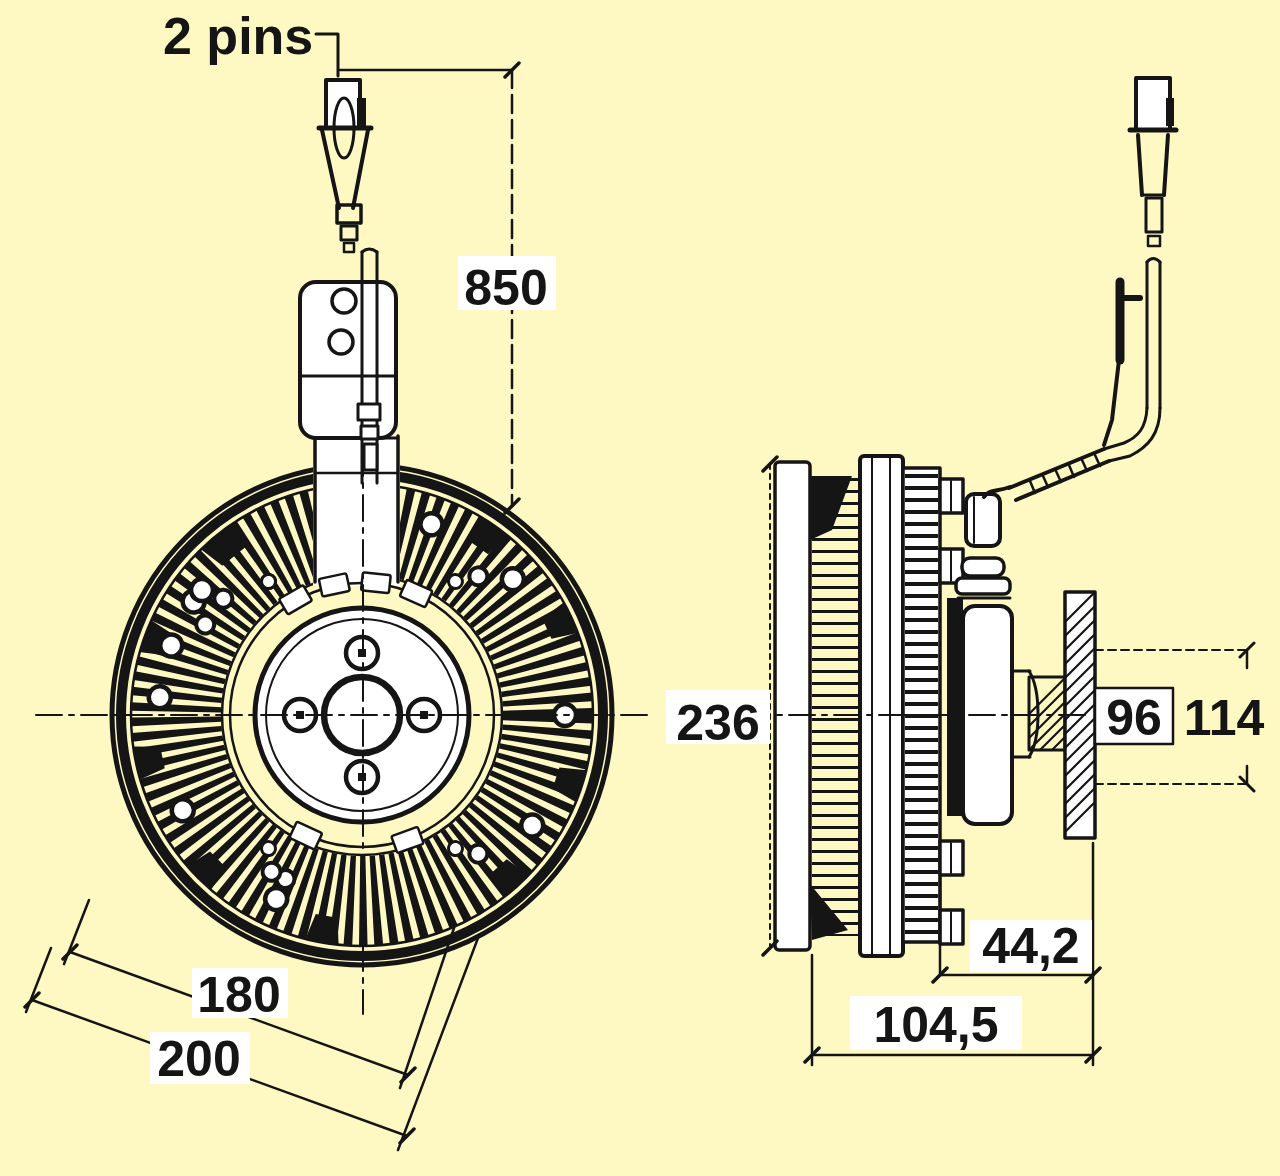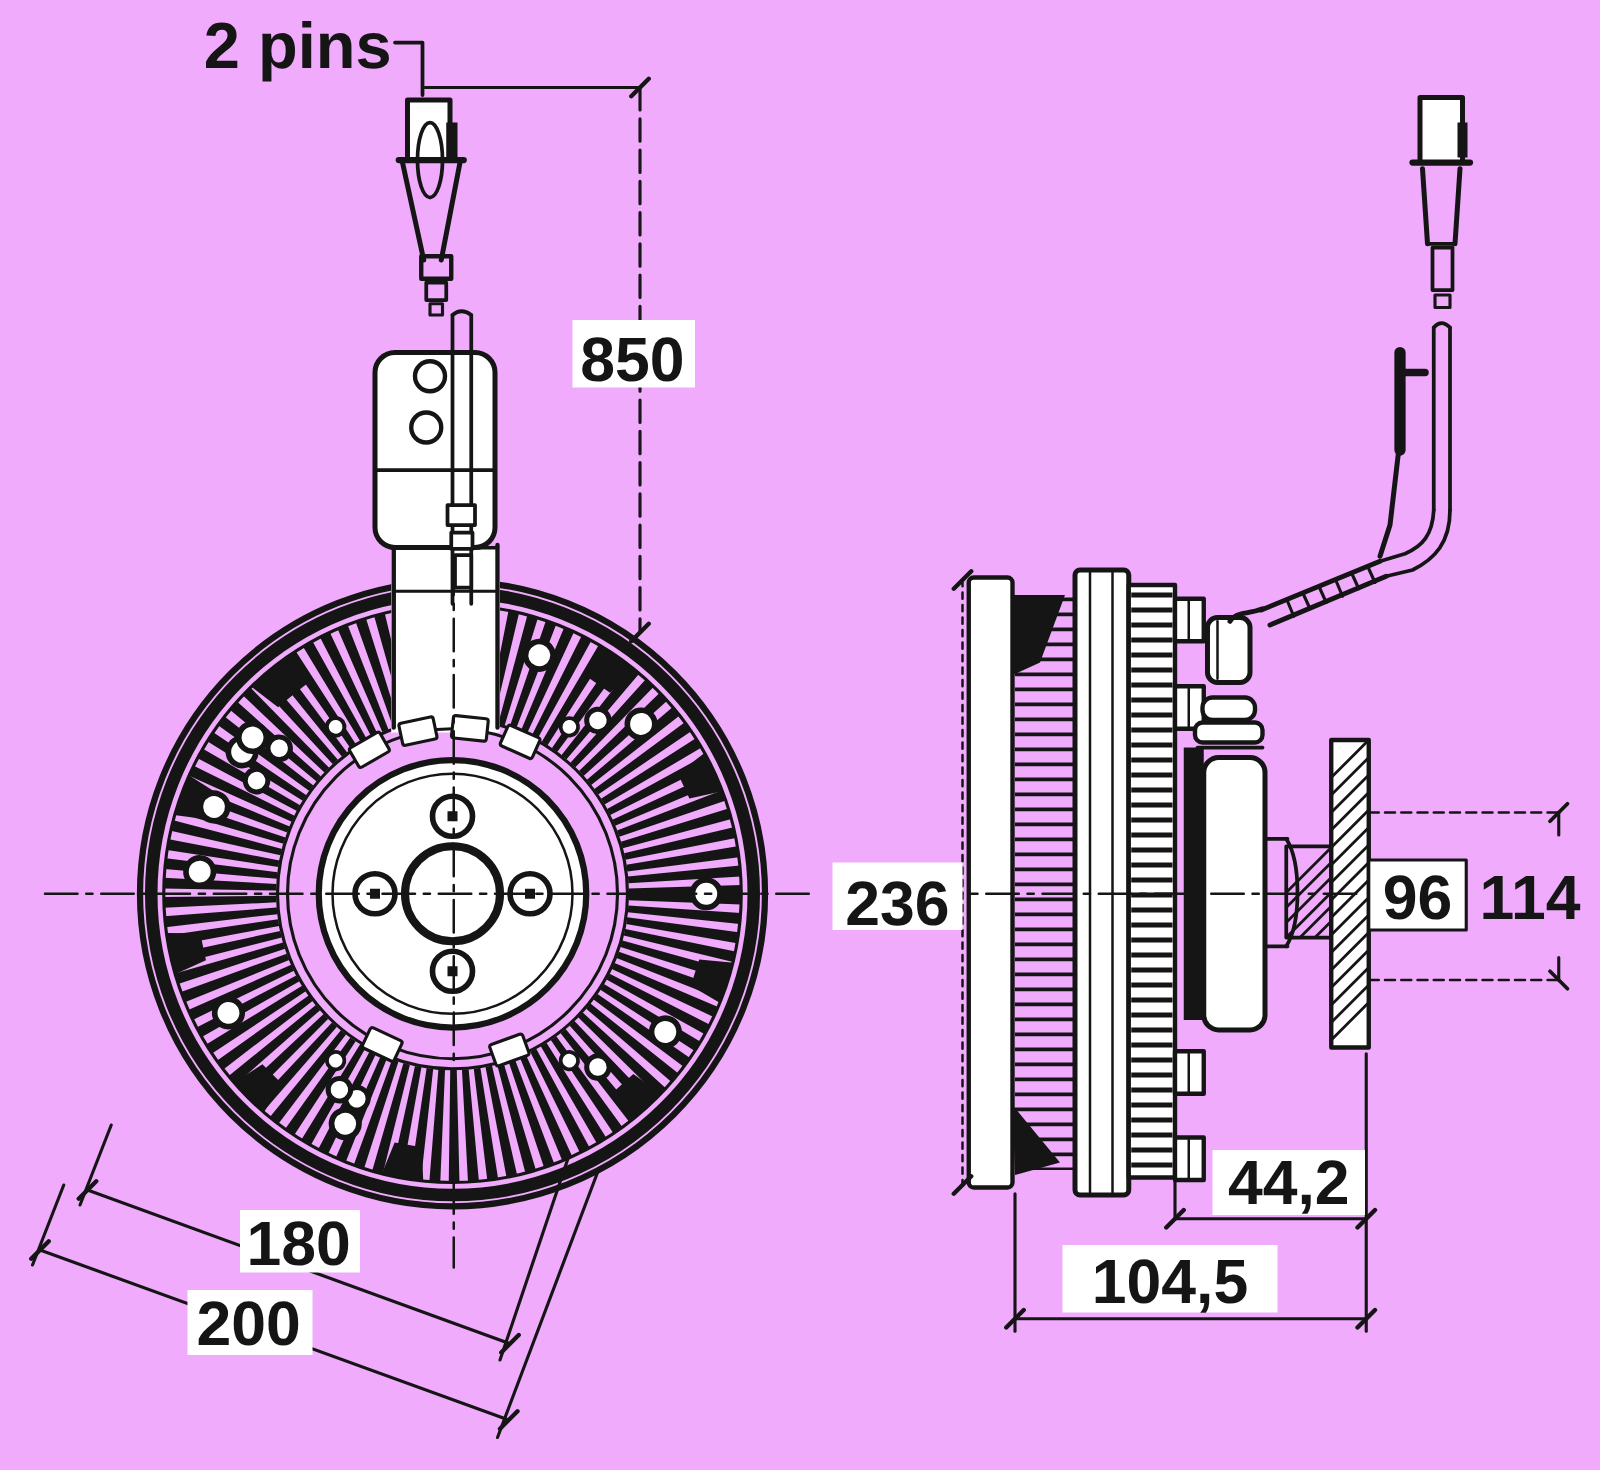--- a/index.html
+++ b/index.html
@@ -1,16 +1,16 @@
 <!DOCTYPE html>
 <html><head>
 <meta charset="utf-8">
 <style>
   html,body{margin:0;padding:0;background:#ffffff;}
-  .stage{position:relative;width:1280px;height:1176px;background:#f0abfc;overflow:hidden;}
+  .stage{position:relative;width:1280px;height:1176px;background:#fef9c3;overflow:hidden;}
   svg{display:block;}
   text.dim{font-family:"Liberation Sans", sans-serif;font-weight:700;fill:#151515;}
 </style>
 </head>
 <body>
 
 <div class="stage">
 <svg width="1280" height="1176" viewBox="0 0 1280 1176" xmlns="http://www.w3.org/2000/svg" fill="none" stroke="#151515" stroke-linecap="round" stroke-linejoin="round">
 
   <defs>

